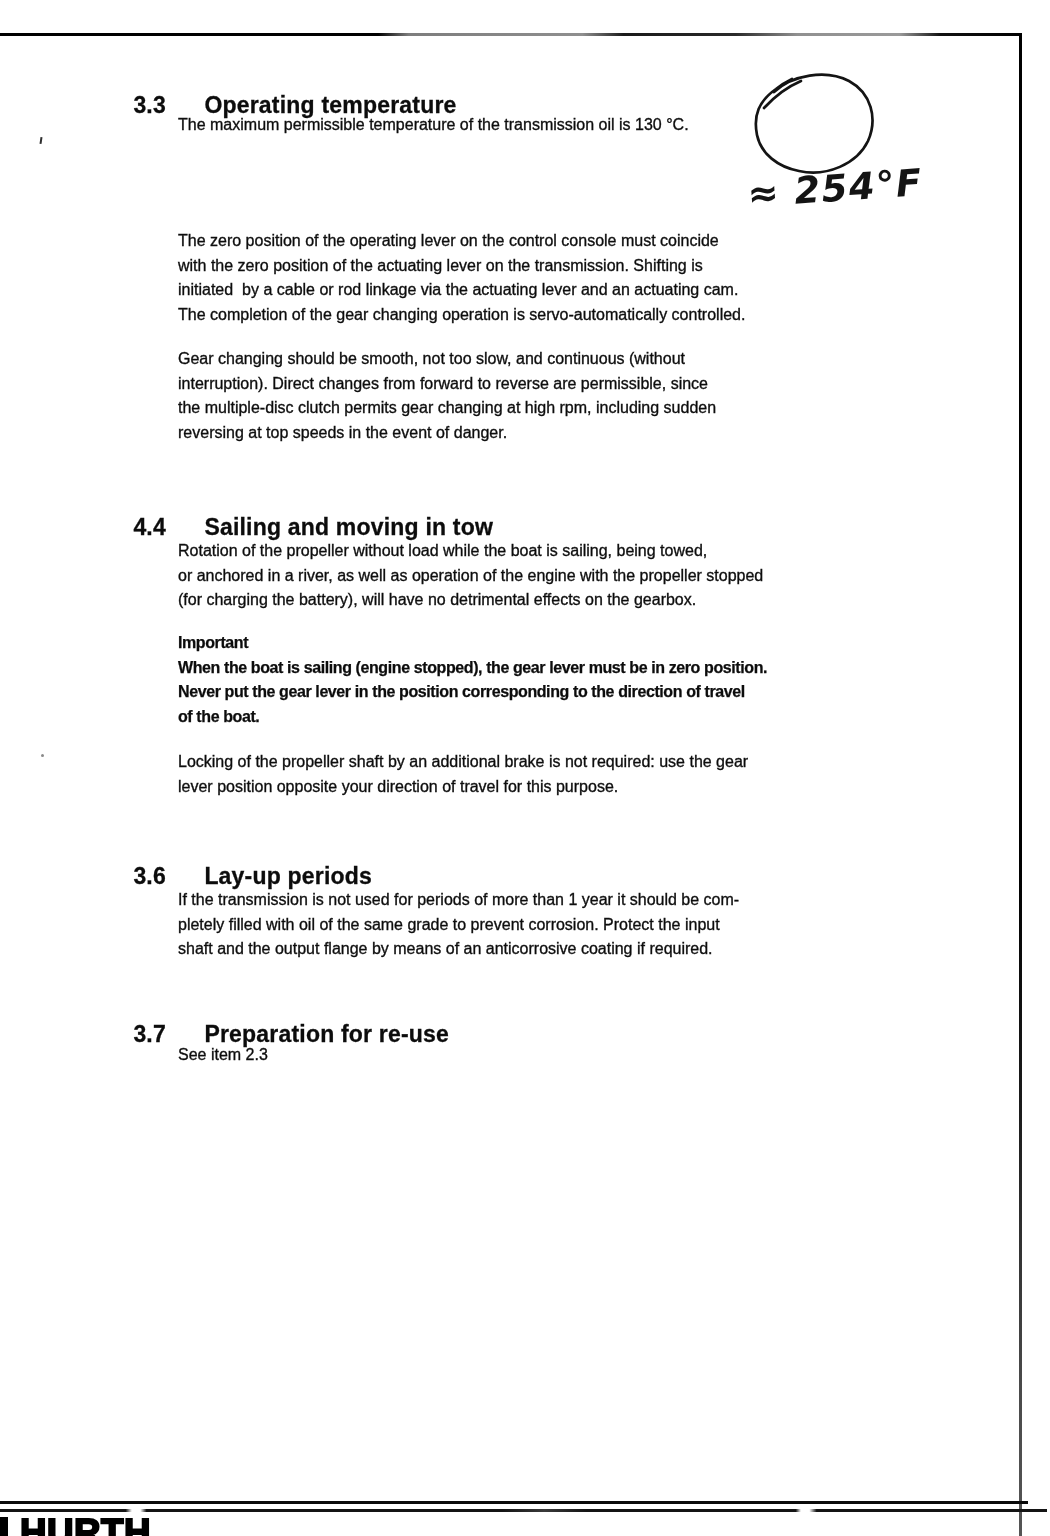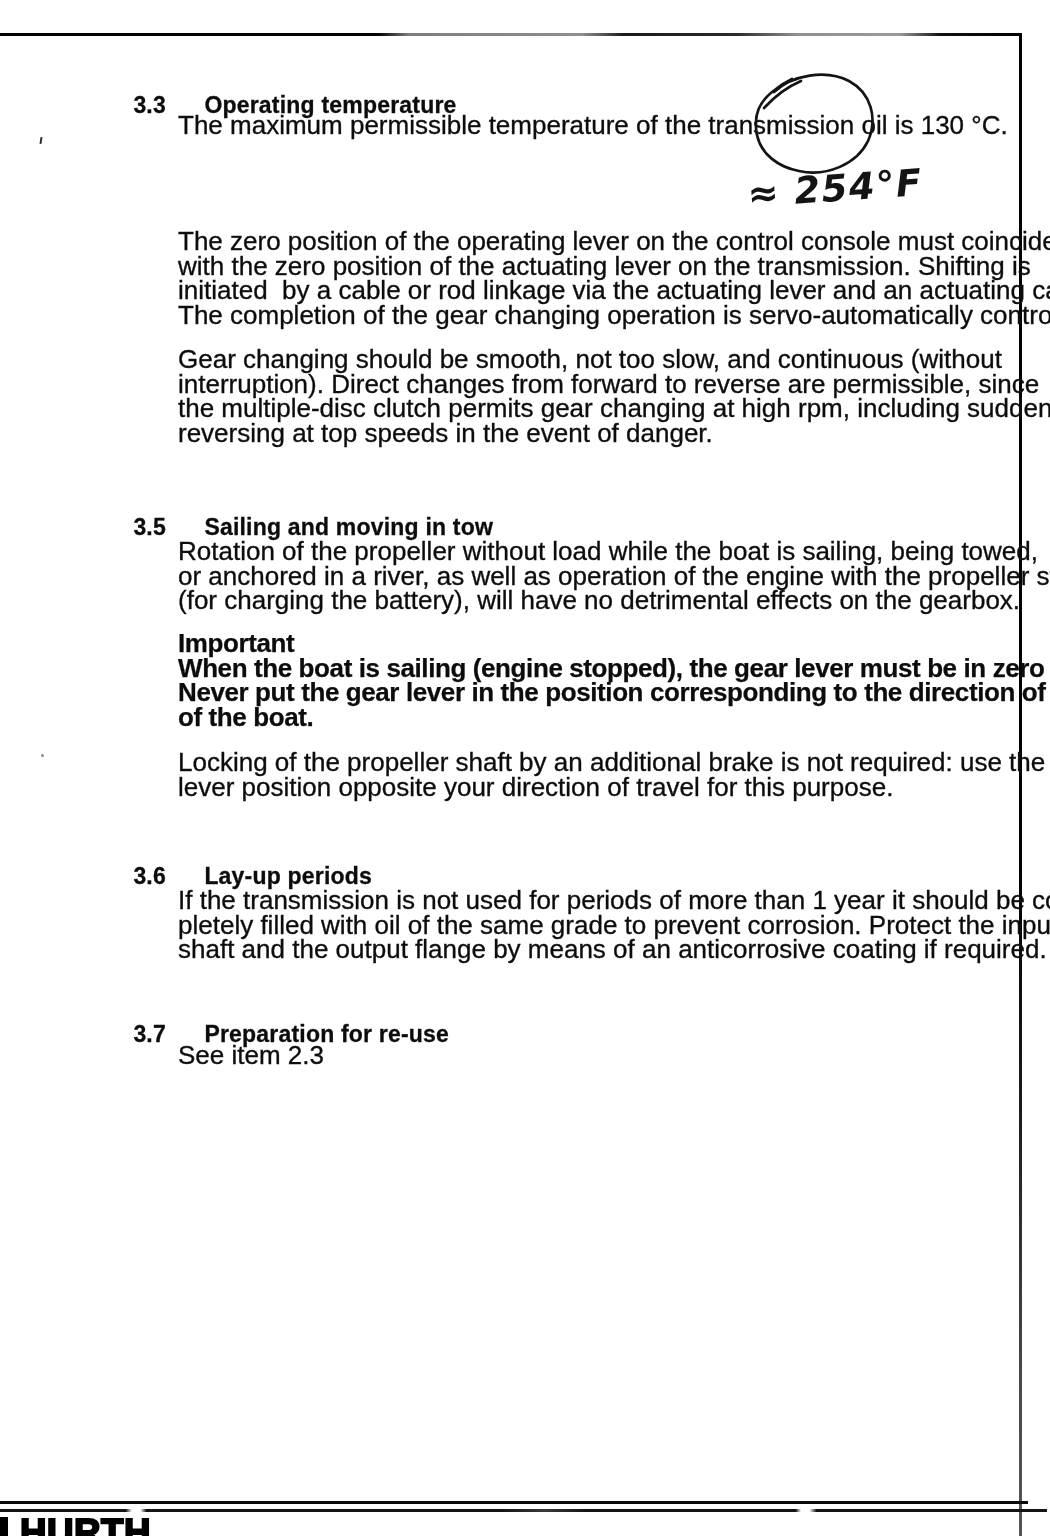--- a/index.html
+++ b/index.html
@@ -35,21 +35,21 @@
   
   .head{
     position:absolute;left:107px;
     font-size:23px;font-weight:bold;line-height:24px;
     white-space:pre;letter-spacing:0.2px;
     -webkit-text-stroke:0.3px #111;
   }
   .head .num{display:inline-block;width:71px;}
   .para{
     position:absolute;left:178px;
-    font-size:26px;line-height:24.5px;
+    font-size:16px;line-height:24.5px;
     white-space:pre;
     -webkit-text-stroke:0.35px #161616;
   }
   .para.bold{font-weight:bold;letter-spacing:-0.4px;-webkit-text-stroke:0.25px #111;}
   
   .annotation{position:absolute;left:726px;top:56px;width:264px;height:164px;overflow:visible;}
   .annotation path{fill:none;stroke:#141414;stroke-width:2.7;stroke-linecap:round;}
   .hand-text{
     fill:#141414;stroke:none;
     font-family:"DejaVu Sans",sans-serif;font-style:italic;font-weight:bold;
@@ -82,21 +82,21 @@
   <div class="para" style="top:347px">Gear changing should be smooth, not too slow, and continuous (without
 interruption). Direct changes from forward to reverse are permissible, since
 the multiple-disc clutch permits gear changing at high rpm, including sudden
 reversing at top speeds in the event of danger.</div>
   <div class="para" style="top:229px">The zero position of the operating lever on the control console must coincide
 with the zero position of the actuating lever on the transmission. Shifting is
 initiated  by a cable or rod linkage via the actuating lever and an actuating cam.
 The completion of the gear changing operation is servo-automatically controlled.</div>
 
   <div class="head" style="top:491px">
-    <span class="num">3.5</span><span>Sailing and moving in tow</span>
+    <span class="num">4.4</span><span>Sailing and moving in tow</span>
   </div>
   <div class="para" style="top:539px">Rotation of the propeller without load while the boat is sailing, being towed,
 or anchored in a river, as well as operation of the engine with the propeller stopped
 (for charging the battery), will have no detrimental effects on the gearbox.</div>
   <div class="para" style="top:750px">Locking of the propeller shaft by an additional brake is not required: use the gear
 lever position opposite your direction of travel for this purpose.</div>
   <div class="para bold" style="top:631px">Important
 When the boat is sailing (engine stopped), the gear lever must be in zero position.
 Never put the gear lever in the position corresponding to the direction of travel
 of the boat.</div>

